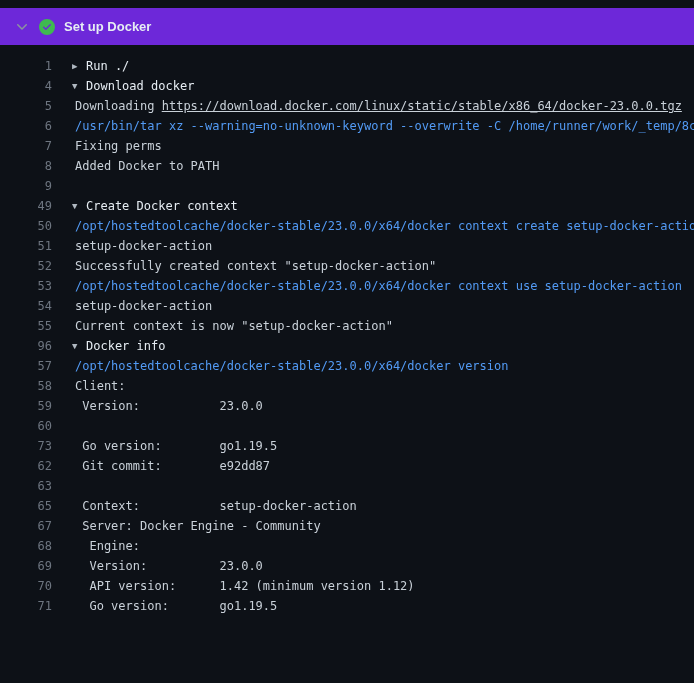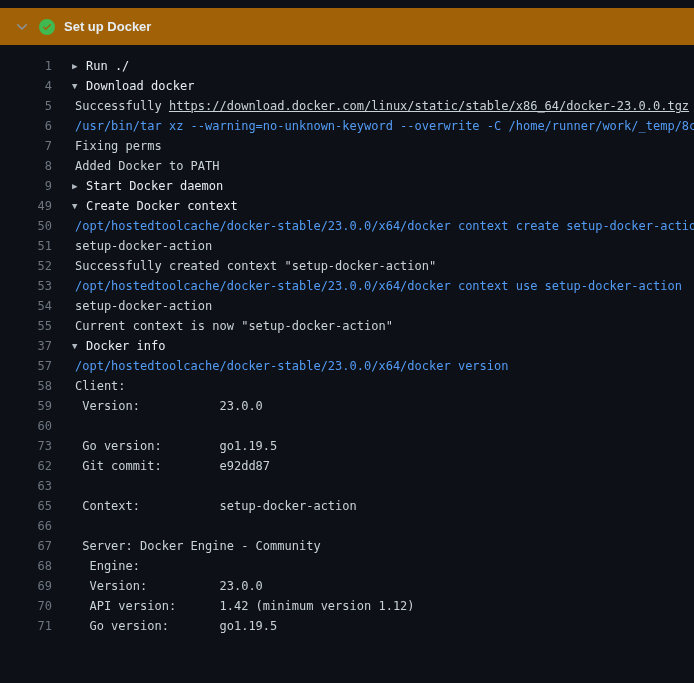--- a/index.html
+++ b/index.html
@@ -9,21 +9,21 @@
     overflow: hidden;
     font-family: "Liberation Sans", sans-serif;
   }
   .page { padding-top: 8px; width: 100%; height: 100%; }
 
   
   .step-header {
     display: flex; align-items: center;
     height: 37px;
     padding: 0 14px;
-    background: #a16207;
+    background: #6d28d9;
     gap: 9px;
     cursor: pointer;
   }
   .icon-wrap { display: inline-flex; align-items: center; justify-content: center; width: 16px; height: 16px; }
   .icon-wrap svg { display: block; }
   .chevron { color: #8b949e; }
   .status { color: var(--accent-success, #3fb950); }
   .step-title {
     color: #e6edf3;
     font-size: 13px;
@@ -88,42 +88,41 @@
       <svg width="16" height="16" viewBox="0 0 16 16" aria-hidden="true">
         <path fill="currentColor" d="M8 16A8 8 0 1 1 8 0a8 8 0 0 1 0 16Zm3.78-9.72a.751.751 0 0 0-.018-1.042.751.751 0 0 0-1.042-.018L6.75 9.19 5.28 7.72a.751.751 0 0 0-1.042.018.751.751 0 0 0-.018 1.042l2 2a.75.75 0 0 0 1.06 0Z"></path>
       </svg>
     </span>
     <span class="step-title">Set up Docker</span>
   </header>
 
   <div class="log-body" id="log-lines">
       <div class="log-line group"><span class="line-num">1</span><span class="line-content"><span class="group-marker">▶</span><span>Run ./</span></span></div>
       <div class="log-line group"><span class="line-num">4</span><span class="line-content"><span class="group-marker">▼</span><span>Download docker</span></span></div>
-      <div class="log-line text"><span class="line-num">5</span><span class="line-content"><span>Successfully </span><a class="log-link" href="#">https://download.docker.com/linux/static/stable/x86_64/docker-23.0.0.tgz</a></span></div>
+      <div class="log-line text"><span class="line-num">5</span><span class="line-content"><span>Downloading </span><a class="log-link" href="#">https://download.docker.com/linux/static/stable/x86_64/docker-23.0.0.tgz</a></span></div>
       <div class="log-line command"><span class="line-num">6</span><span class="line-content"><span>/usr/bin/tar xz --warning=no-unknown-keyword --overwrite -C /home/runner/work/_temp/8c93</span></span></div>
       <div class="log-line text"><span class="line-num">7</span><span class="line-content"><span>Fixing perms</span></span></div>
       <div class="log-line text"><span class="line-num">8</span><span class="line-content"><span>Added Docker to PATH</span></span></div>
-      <div class="log-line group"><span class="line-num">9</span><span class="line-content"><span class="group-marker">▶</span><span>Start Docker daemon</span></span></div>
+      <div class="log-line group"><span class="line-num">9</span></div>
       <div class="log-line group"><span class="line-num">49</span><span class="line-content"><span class="group-marker">▼</span><span>Create Docker context</span></span></div>
       <div class="log-line command"><span class="line-num">50</span><span class="line-content"><span>/opt/hostedtoolcache/docker-stable/23.0.0/x64/docker context create setup-docker-action</span></span></div>
       <div class="log-line text"><span class="line-num">51</span><span class="line-content"><span>setup-docker-action</span></span></div>
       <div class="log-line text"><span class="line-num">52</span><span class="line-content"><span>Successfully created context "setup-docker-action"</span></span></div>
       <div class="log-line command"><span class="line-num">53</span><span class="line-content"><span>/opt/hostedtoolcache/docker-stable/23.0.0/x64/docker context use setup-docker-action</span></span></div>
       <div class="log-line text"><span class="line-num">54</span><span class="line-content"><span>setup-docker-action</span></span></div>
       <div class="log-line text"><span class="line-num">55</span><span class="line-content"><span>Current context is now "setup-docker-action"</span></span></div>
-      <div class="log-line group"><span class="line-num">37</span><span class="line-content"><span class="group-marker">▼</span><span>Docker info</span></span></div>
+      <div class="log-line group"><span class="line-num">96</span><span class="line-content"><span class="group-marker">▼</span><span>Docker info</span></span></div>
       <div class="log-line command"><span class="line-num">57</span><span class="line-content"><span>/opt/hostedtoolcache/docker-stable/23.0.0/x64/docker version</span></span></div>
       <div class="log-line text"><span class="line-num">58</span><span class="line-content"><span>Client:</span></span></div>
       <div class="log-line text"><span class="line-num">59</span><span class="line-content"><span> Version:           23.0.0</span></span></div>
       <div class="log-line text"><span class="line-num">60</span></div>
       <div class="log-line text"><span class="line-num">73</span><span class="line-content"><span> Go version:        go1.19.5</span></span></div>
       <div class="log-line text"><span class="line-num">62</span><span class="line-content"><span> Git commit:        e92dd87</span></span></div>
       <div class="log-line text"><span class="line-num">63</span></div>
       <div class="log-line text"><span class="line-num">65</span><span class="line-content"><span> Context:           setup-docker-action</span></span></div>
-      <div class="log-line text"><span class="line-num">66</span><span class="line-content"><span></span></span></div>
       <div class="log-line text"><span class="line-num">67</span><span class="line-content"><span> Server: Docker Engine - Community</span></span></div>
       <div class="log-line text"><span class="line-num">68</span><span class="line-content"><span>  Engine:</span></span></div>
       <div class="log-line text"><span class="line-num">69</span><span class="line-content"><span>  Version:          23.0.0</span></span></div>
       <div class="log-line text"><span class="line-num">70</span><span class="line-content"><span>  API version:      1.42 (minimum version 1.12)</span></span></div>
       <div class="log-line text"><span class="line-num">71</span><span class="line-content"><span>  Go version:       go1.19.5</span></span></div>
     </div>
 
 </div>
 
 </body></html>

